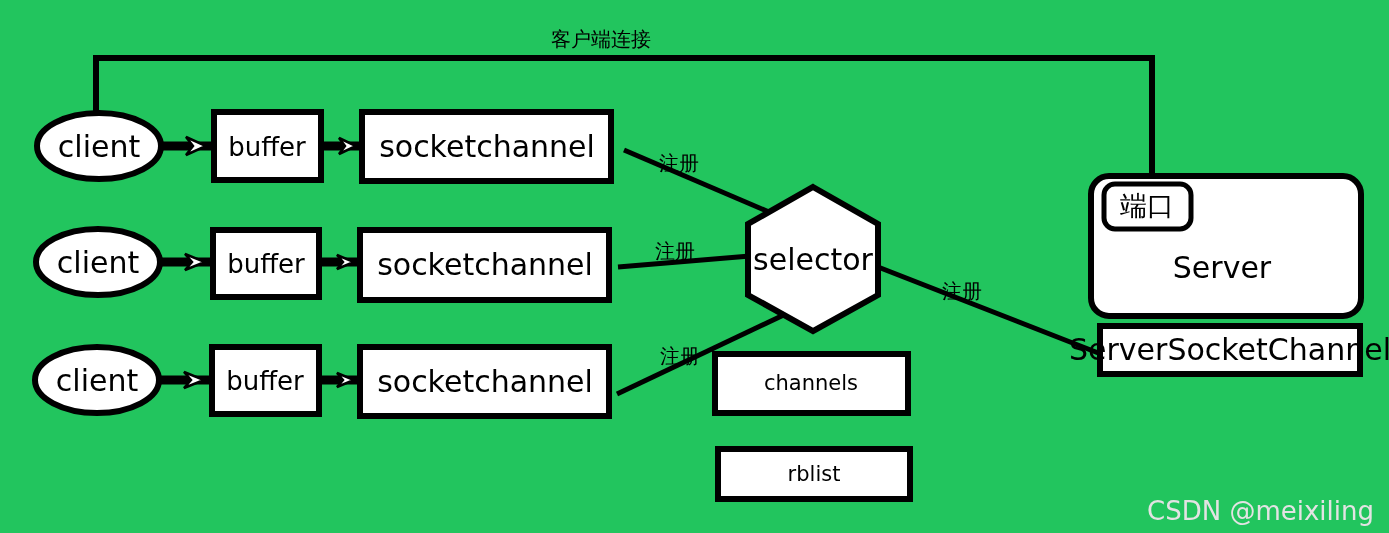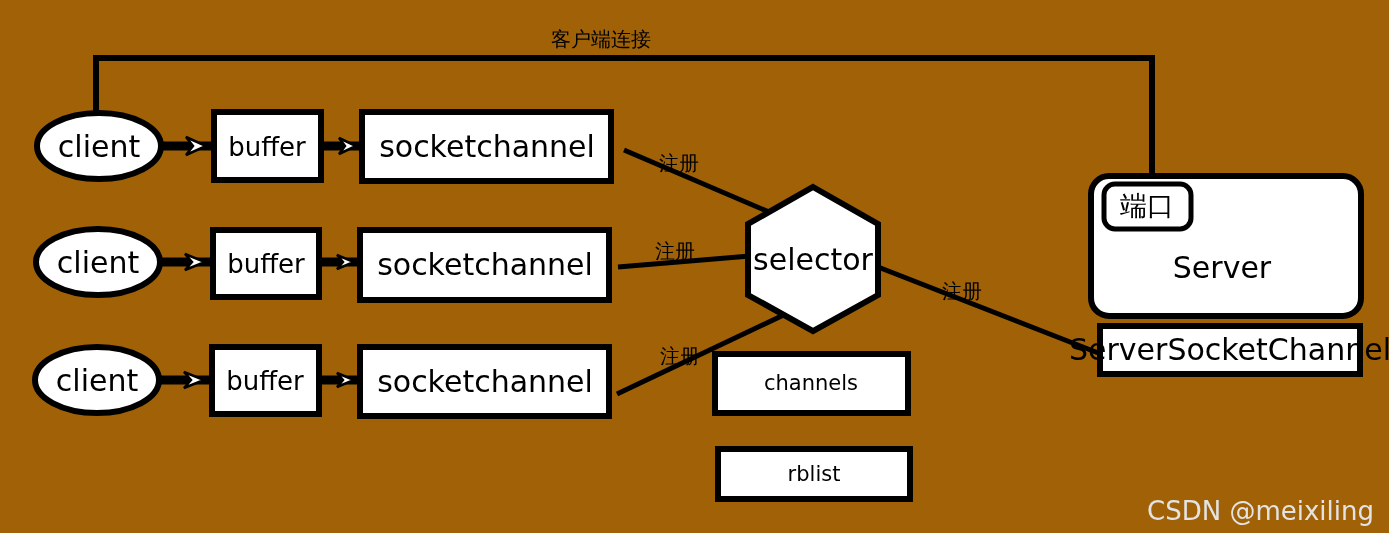--- a/index.html
+++ b/index.html
@@ -7,21 +7,21 @@
     padding: 0;
     background: #ffffff;
   }
   body {
     font-family: "DejaVu Sans", sans-serif;
   }
   #diagram-root {
     position: relative;
     width: 1389px;
     height: 533px;
-    background: #a16207;
+    background: #22c55e;
     overflow: hidden;
   }
   svg#nio-diagram {
     display: block;
     width: 1389px;
     height: 533px;
   }
   .shape-stroke {
     fill: #ffffff;
     stroke: #000000;

